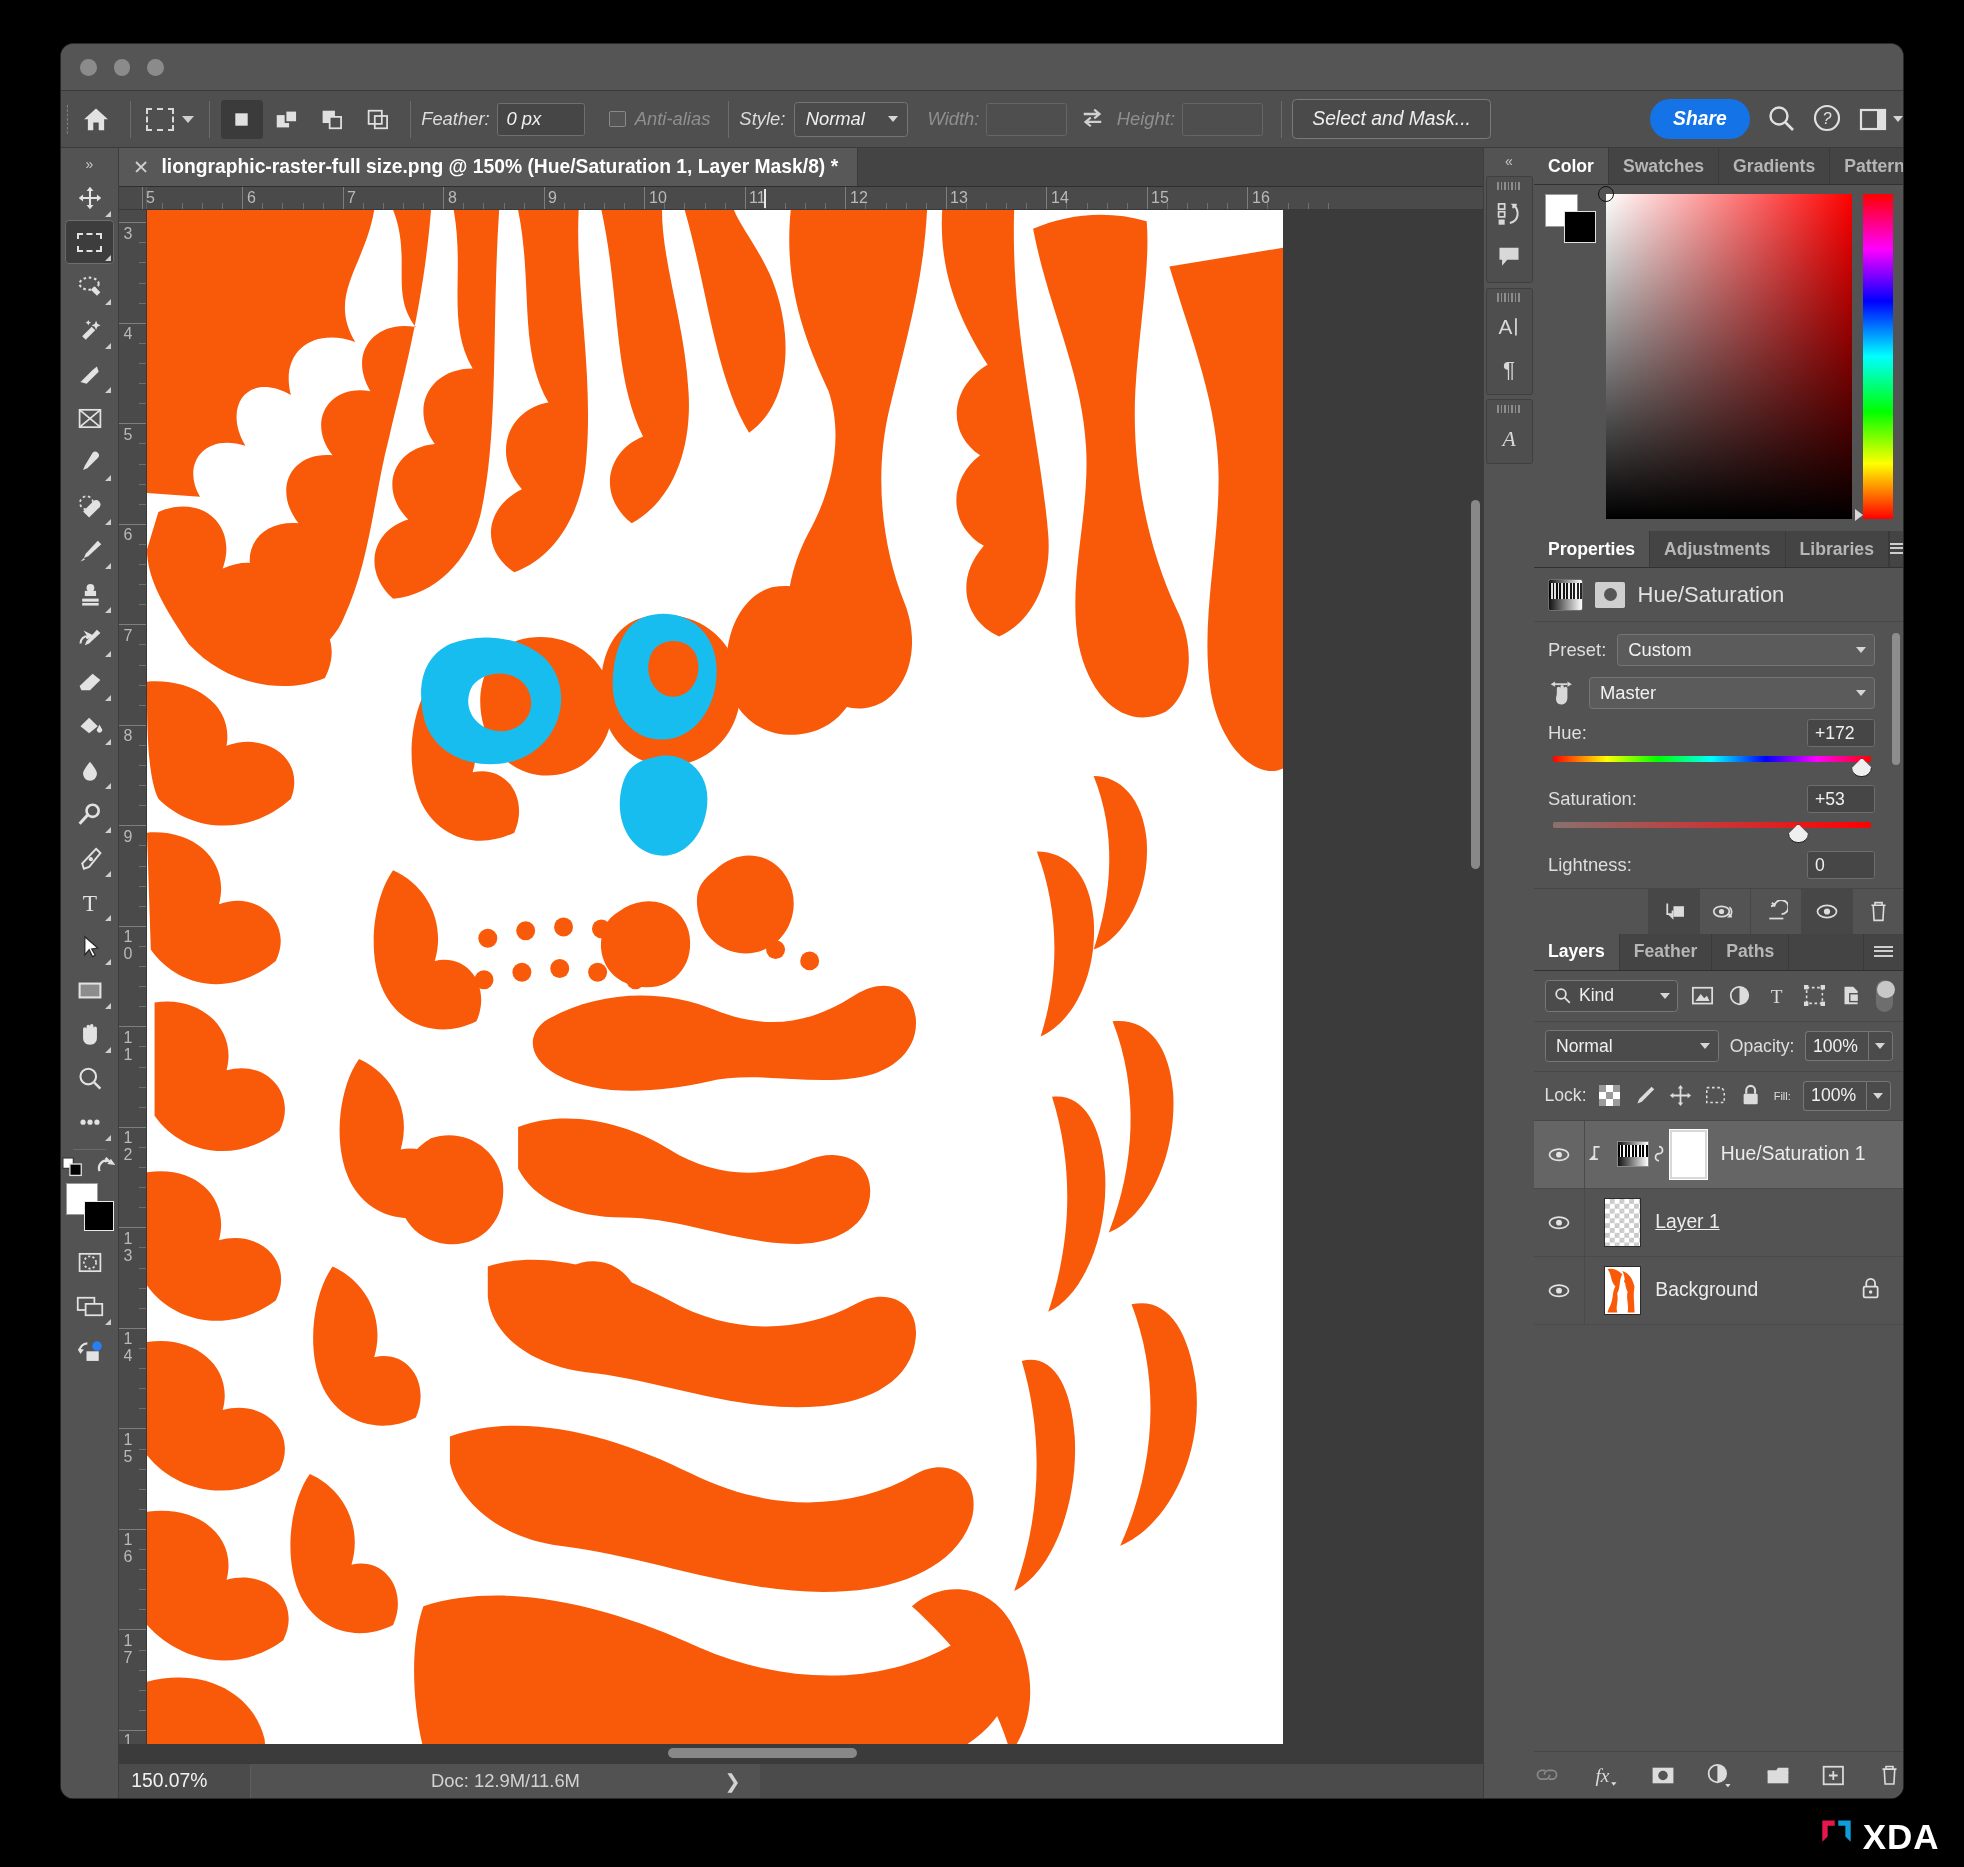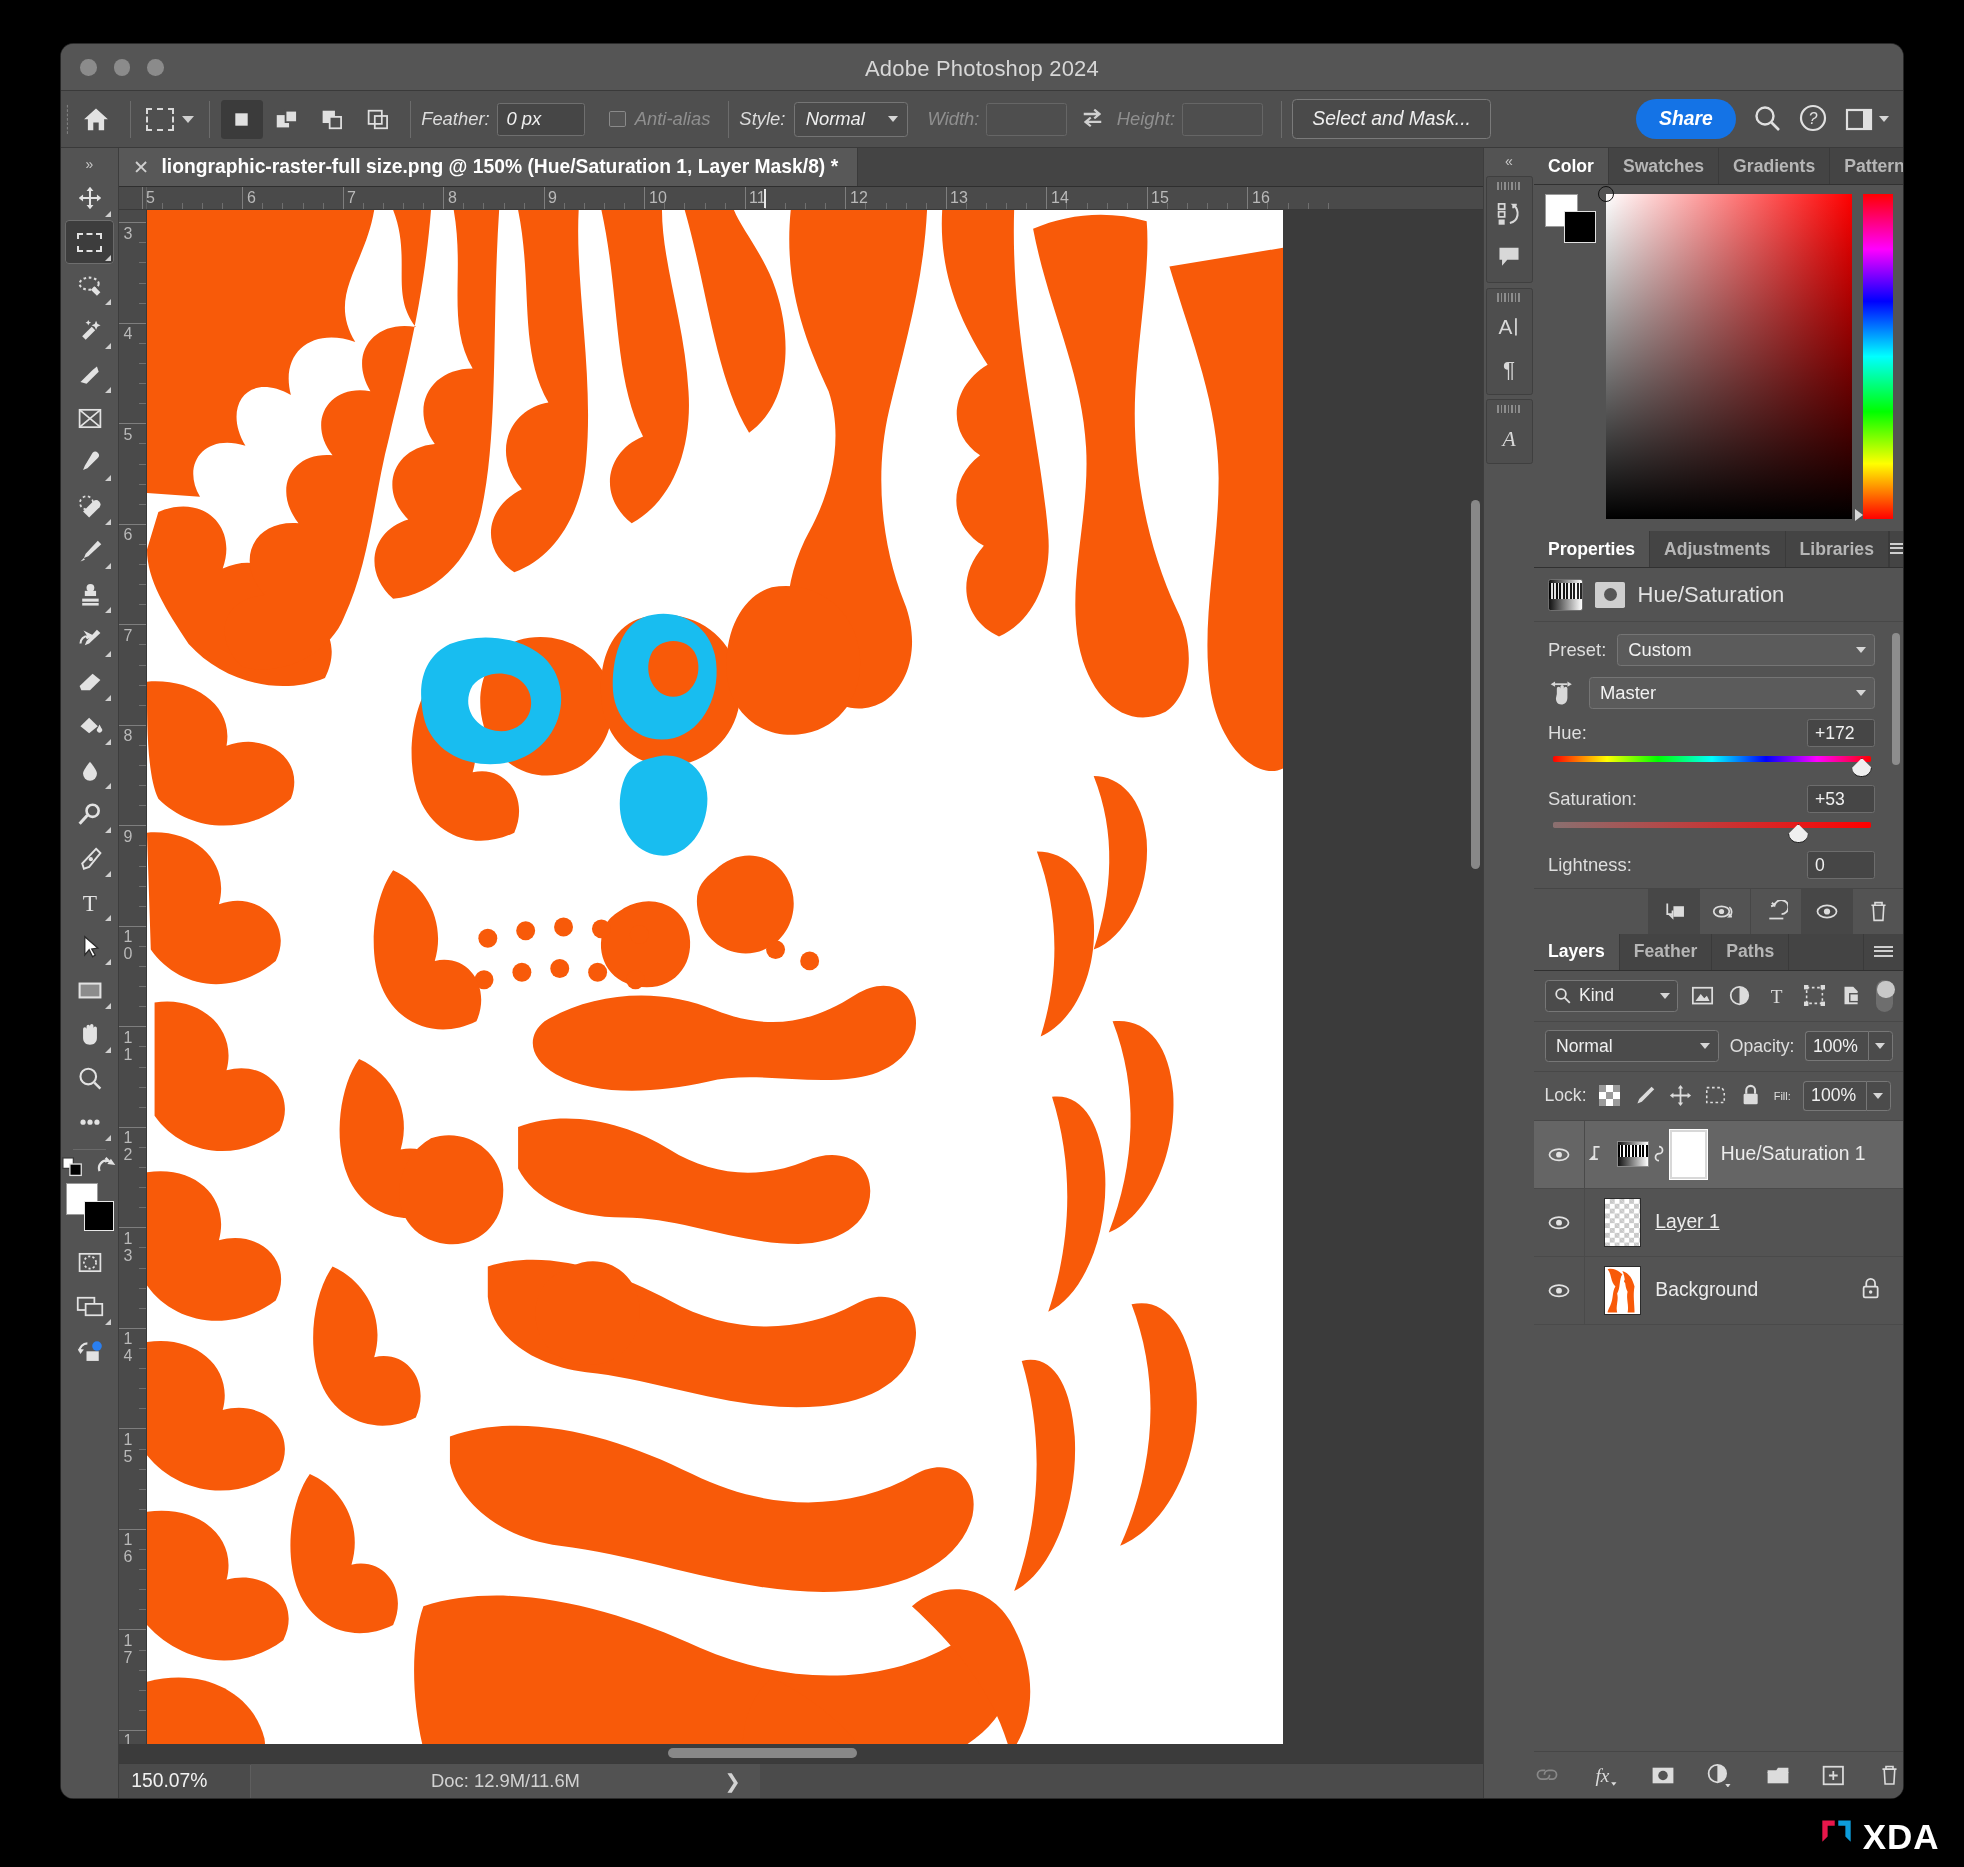--- a/index.html
+++ b/index.html
@@ -102,21 +102,21 @@
     background: #4a4a4a; border: 0.9px solid #7a7a7a;
     border-radius: 4.4px; height: 40px;
     color: #eee; font-size: 19.3px;
     display: flex; align-items: center; padding: 0 19.3px;
   }
   .btn-share {
     background: #1473e6; border-radius: 20px;
     height: 40px; color: #fff; font-size: 19.3px; font-weight: bold;
     display: flex; align-items: center; padding: 0 23px;
   }
-  .ob-right { margin-left: auto; display: flex; align-items: center; gap: 16px; padding-right: 14px;}
+  .ob-right { margin-left: auto; display: flex; align-items: center; gap: 16px; }
   .circ-ico { width: 30px; height: 30px; }
   
   .body-row { display: flex; height: 1650px; }
   
   .toolbar {
     width: 58px; background: #535353;
     border-right: 0.9px solid #3d3d3d;
     display: flex; flex-direction: column; align-items: center;
     padding-top: 5.3px;
   }
@@ -401,21 +401,20 @@
 <body>
 
 <div class="app-window">
 
   <div class="titlebar">
     <div class="traffic">
       <div class="dot"></div>
       <div class="dot"></div>
       <div class="dot"></div>
     </div>
-    <div class="win-title">Adobe Photoshop 2024</div>
   </div>
 
   <div class="optionsbar">
     <div class="ob-grip">
         <div class="grip-dots"></div>
       </div>
 
     <div class="ob-icon-btn">
       <svg class="home-ico" viewBox="0 0 24 22">
           <path d="M12 1 L23 11 L19.5 11 L19.5 21 L14.5 21 L14.5 14 L9.5 14 L9.5 21 L4.5 21 L4.5 11 L1 11 Z" fill="#e2e2e2"></path>

